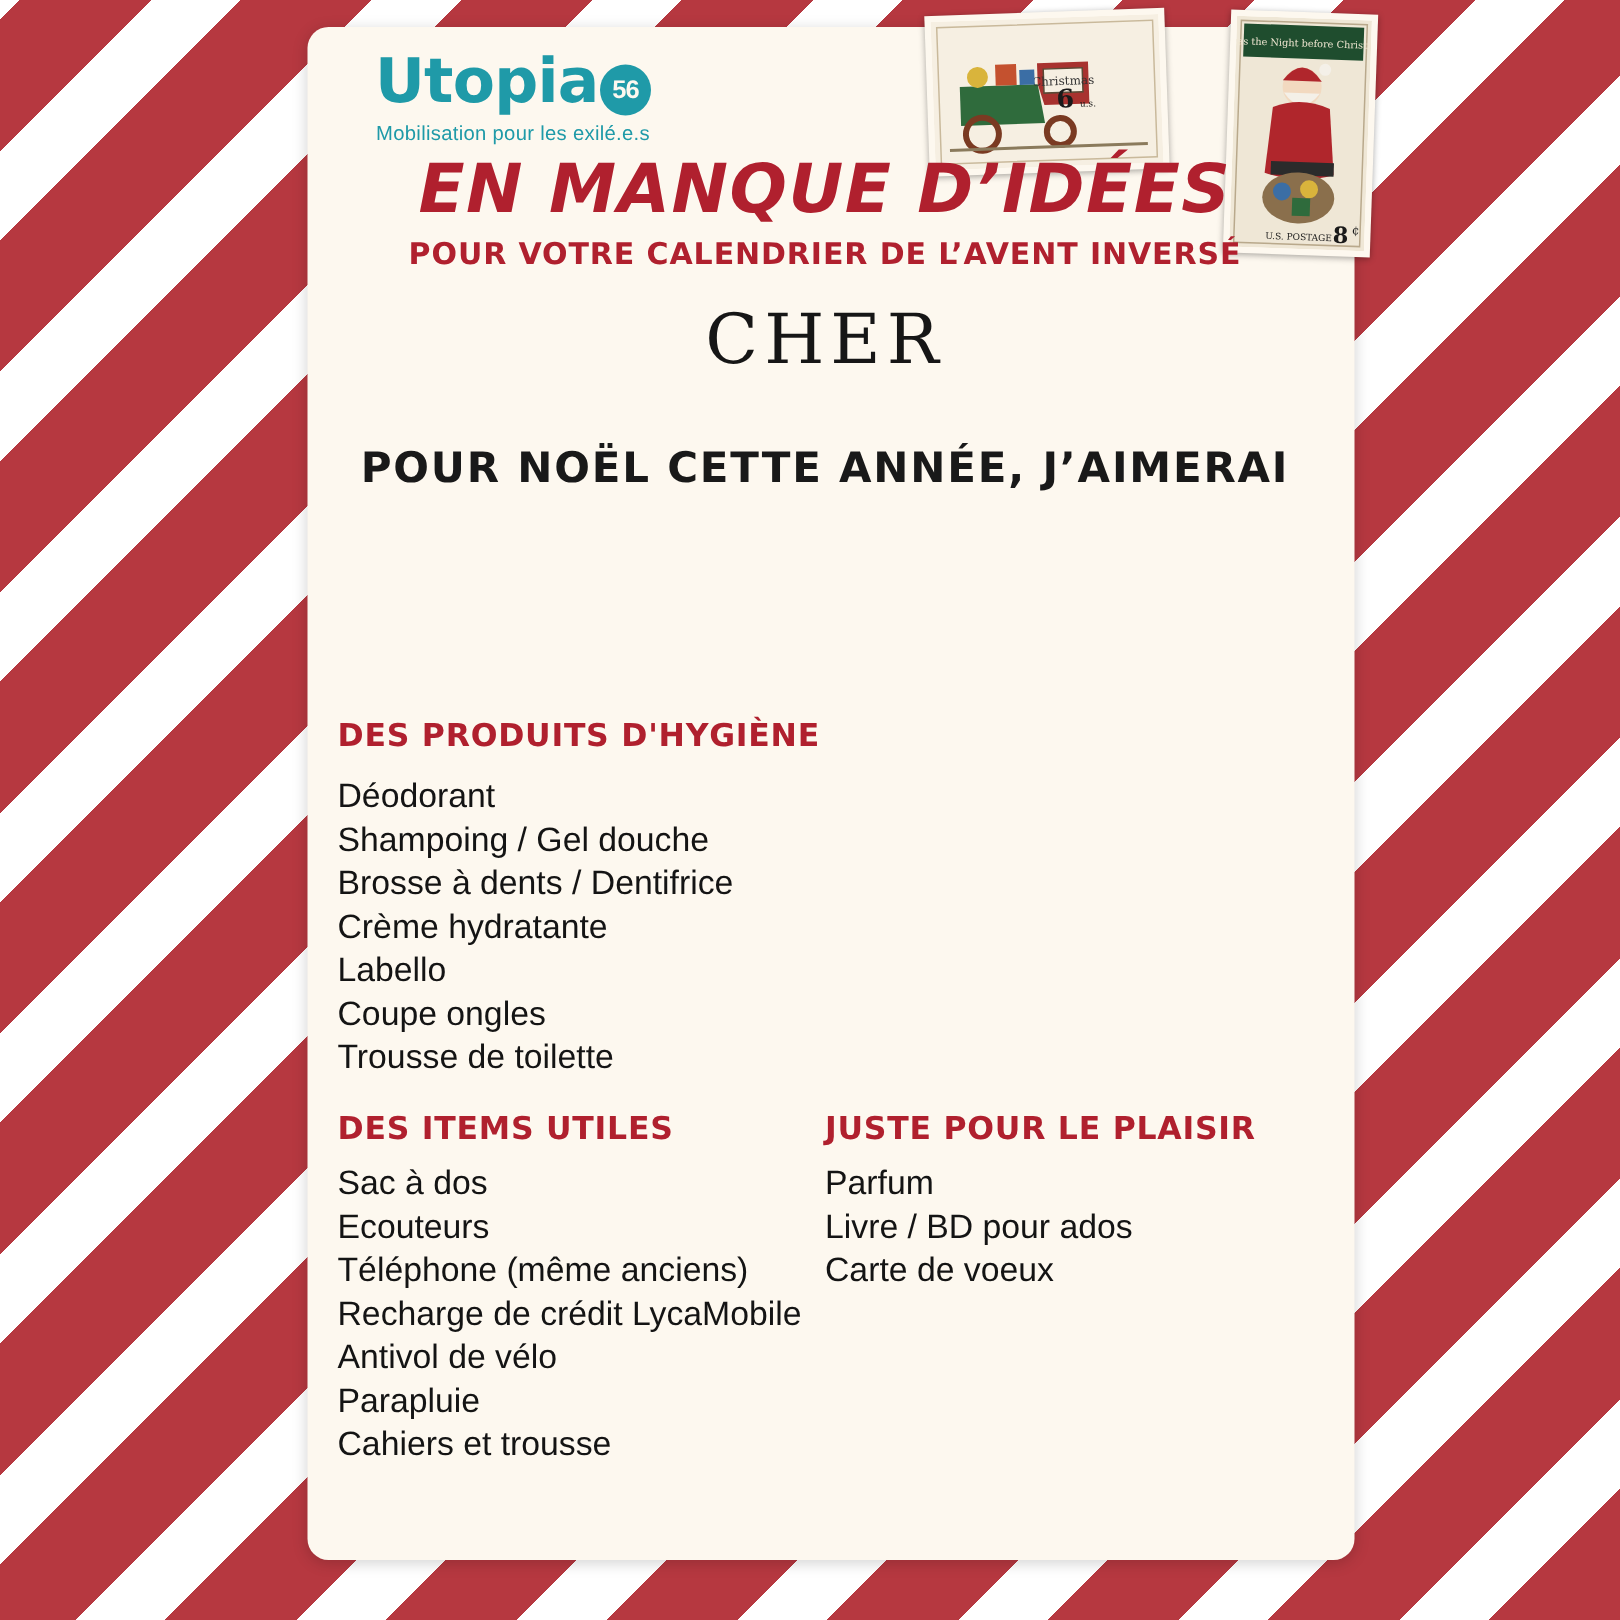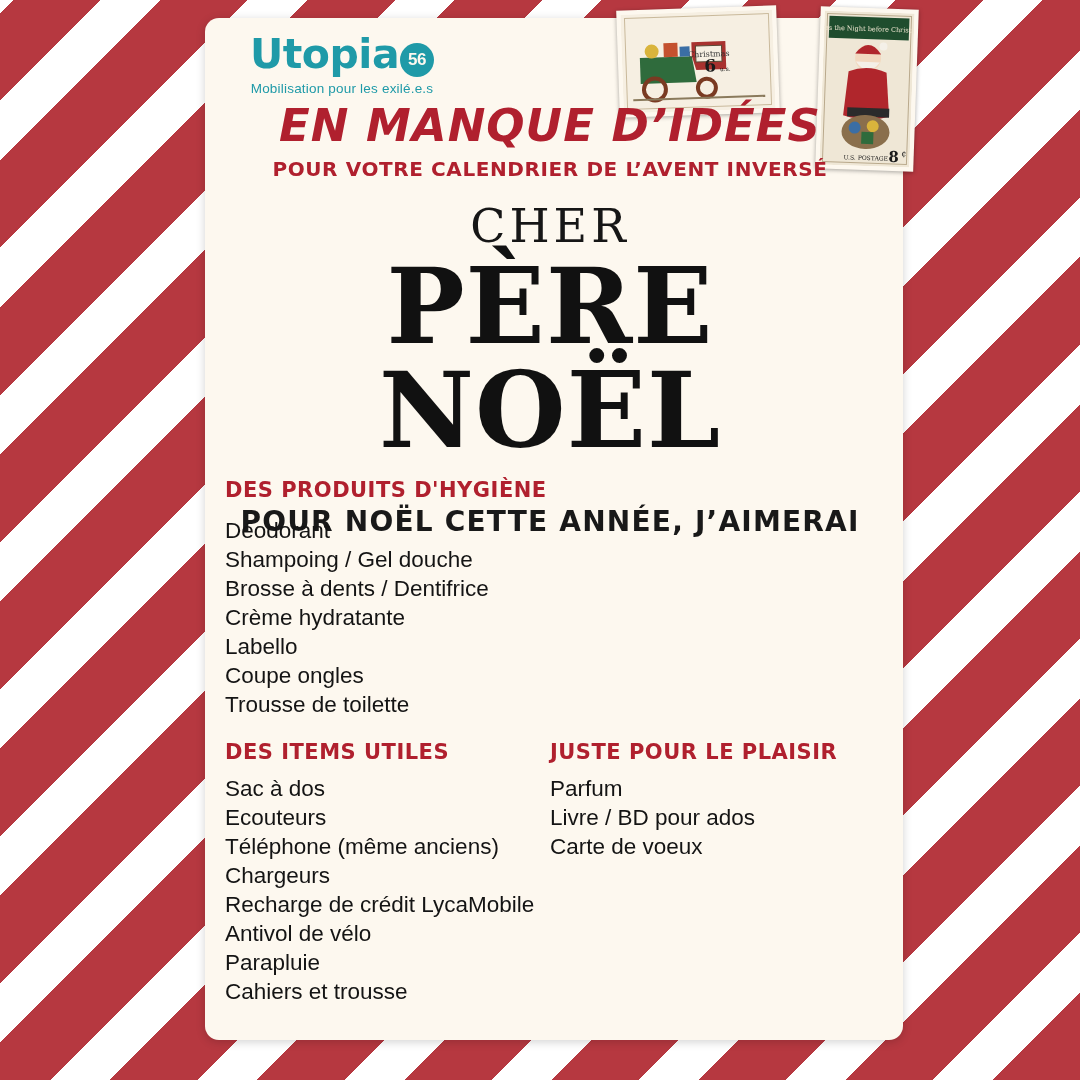--- a/index.html
+++ b/index.html
@@ -259,21 +259,20 @@
         <text x="74" y="149" font-family="DejaVu Serif, serif" font-size="15" font-weight="bold" text-anchor="middle" fill="#1a1a1a">8</text>
         <text x="84" y="143" font-family="DejaVu Serif, serif" font-size="8" text-anchor="middle" fill="#1a1a1a">¢</text>
       </svg>
     </div>
   </div>
 
   <div id="headline">
     <div class="h-line1">EN MANQUE D’IDÉES</div>
     <div class="h-line2">POUR VOTRE CALENDRIER DE L’AVENT INVERSÉ</div>
     <div class="h-cher">CHER</div>
-    <div class="h-pere-noel">PÈRE NOËL</div>
     <div class="h-sub">POUR NOËL CETTE ANNÉE, J’AIMERAI</div>
   </div>
 
   <div id="lists">
 
     <div class="col" id="col-hygiene">
       <div class="cat-title">DES PRODUITS D'HYGIÈNE</div>
       <div class="item">Déodorant</div>
       <div class="item">Shampoing / Gel douche</div>
       <div class="item">Brosse à dents / Dentifrice</div>
@@ -282,21 +281,20 @@
       <div class="item">Coupe ongles</div>
       <div class="item">Trousse de toilette</div>
     </div>
 
 
     <div class="col" id="col-items">
       <div class="cat-title">DES ITEMS UTILES</div>
       <div class="item">Sac à dos</div>
       <div class="item">Ecouteurs</div>
       <div class="item">Téléphone (même anciens)</div>
-      <div class="item">Chargeurs</div>
       <div class="item">Recharge de crédit LycaMobile</div>
       <div class="item">Antivol de vélo</div>
       <div class="item">Parapluie</div>
       <div class="item">Cahiers et trousse</div>
     </div>
 
     <div class="col" id="col-plaisir">
       <div class="cat-title">JUSTE POUR LE PLAISIR</div>
       <div class="item">Parfum</div>
       <div class="item">Livre / BD pour ados</div>

